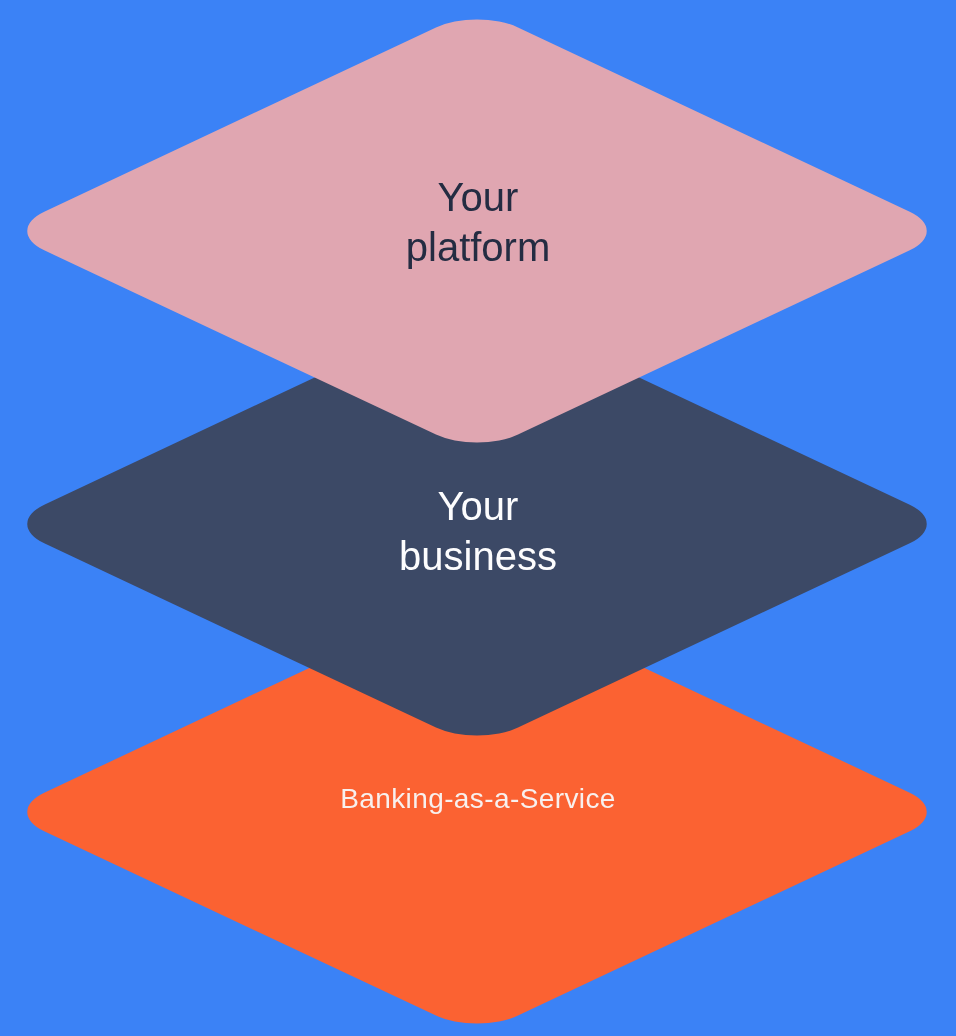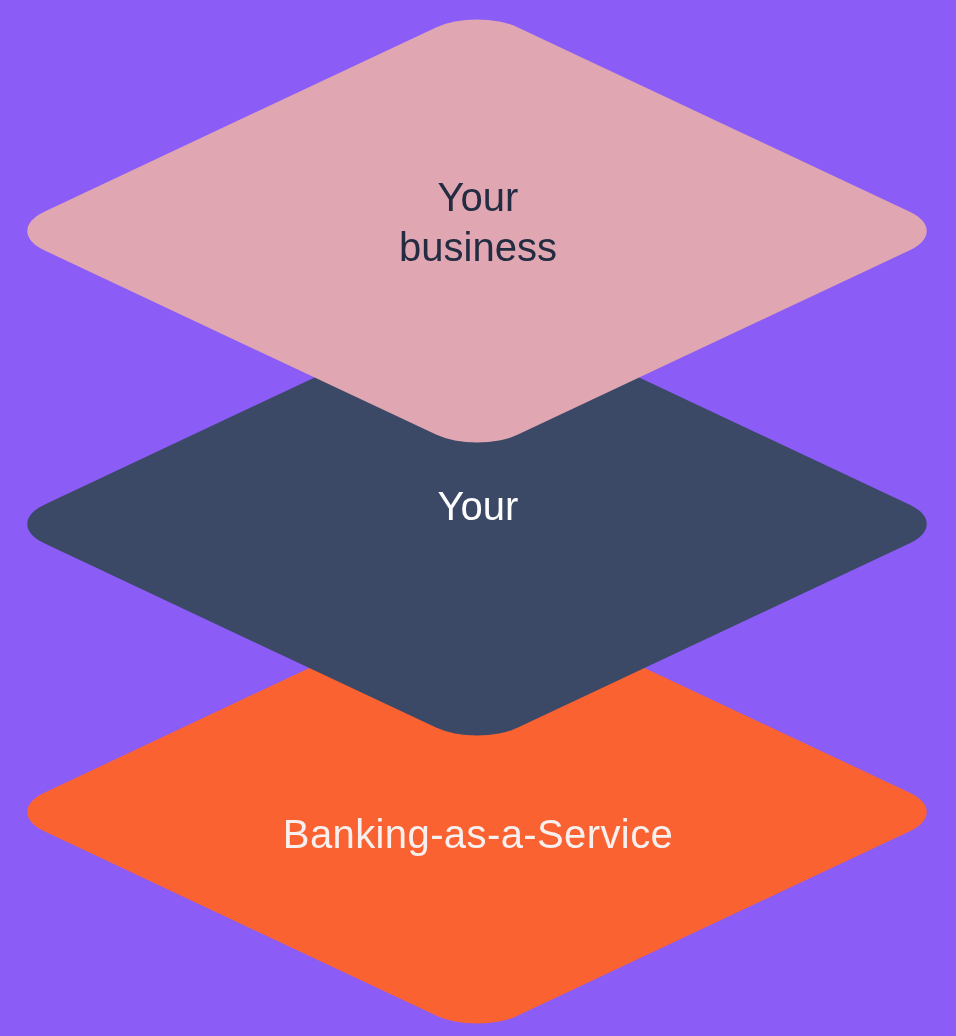--- a/index.html
+++ b/index.html
@@ -34,53 +34,54 @@
     line-height: 50px;
     font-weight: 400;
   }
   .label-business {
     top: 481px;
     font-size: 40px;
     line-height: 50px;
     font-weight: 400;
   }
   .label-platform {
-    top: 810px;
-    font-size: 40px;
+    top: 775px;
+    font-size: 28px;
     line-height: 48px;
     font-weight: 300;
     letter-spacing: 0.4px;
   }
 </style>
 </head>
 <body>
 
-<div class="stage" style="background-color: #8b5cf6; text-decoration: underline;">
+<div class="stage" style="background-color: #3b82f6; text-decoration: underline;">
 
   <svg class="diagram-svg" width="956" height="1036" viewBox="0 0 956 1036">
 
     <g transform="translate(477 812) scale(1 0.4705) rotate(45)">
       <rect x="-335" y="-335" width="670" height="670" rx="58" ry="58" style="fill: rgb(251, 98, 50);"></rect>
     </g>
 
     <g transform="translate(477 524) scale(1 0.4705) rotate(45)">
       <rect x="-335" y="-335" width="670" height="670" rx="58" ry="58" style="fill: rgb(60, 73, 102);"></rect>
     </g>
 
     <g transform="translate(477 231) scale(1 0.4705) rotate(45)">
       <rect x="-335" y="-335" width="670" height="670" rx="58" ry="58" style="fill: rgb(224, 166, 177);"></rect>
     </g>
   </svg>
 
   <div class="layer-label label-customers" style="color: rgb(36, 44, 66);">
     <span class="line">Your</span>
-    <span class="line">business</span>
+    <span class="line">platform</span>
   </div>
 
   <div class="layer-label label-business" style="color: rgb(253, 253, 254);">
     <span class="line">Your</span>
+    <span class="line">business</span>
   </div>
 
   <div class="layer-label label-platform" style="color: rgb(248, 240, 238);">
     <span class="line">Banking-as-a-Service</span>
   </div>
 
 </div>
 
 </body></html>

